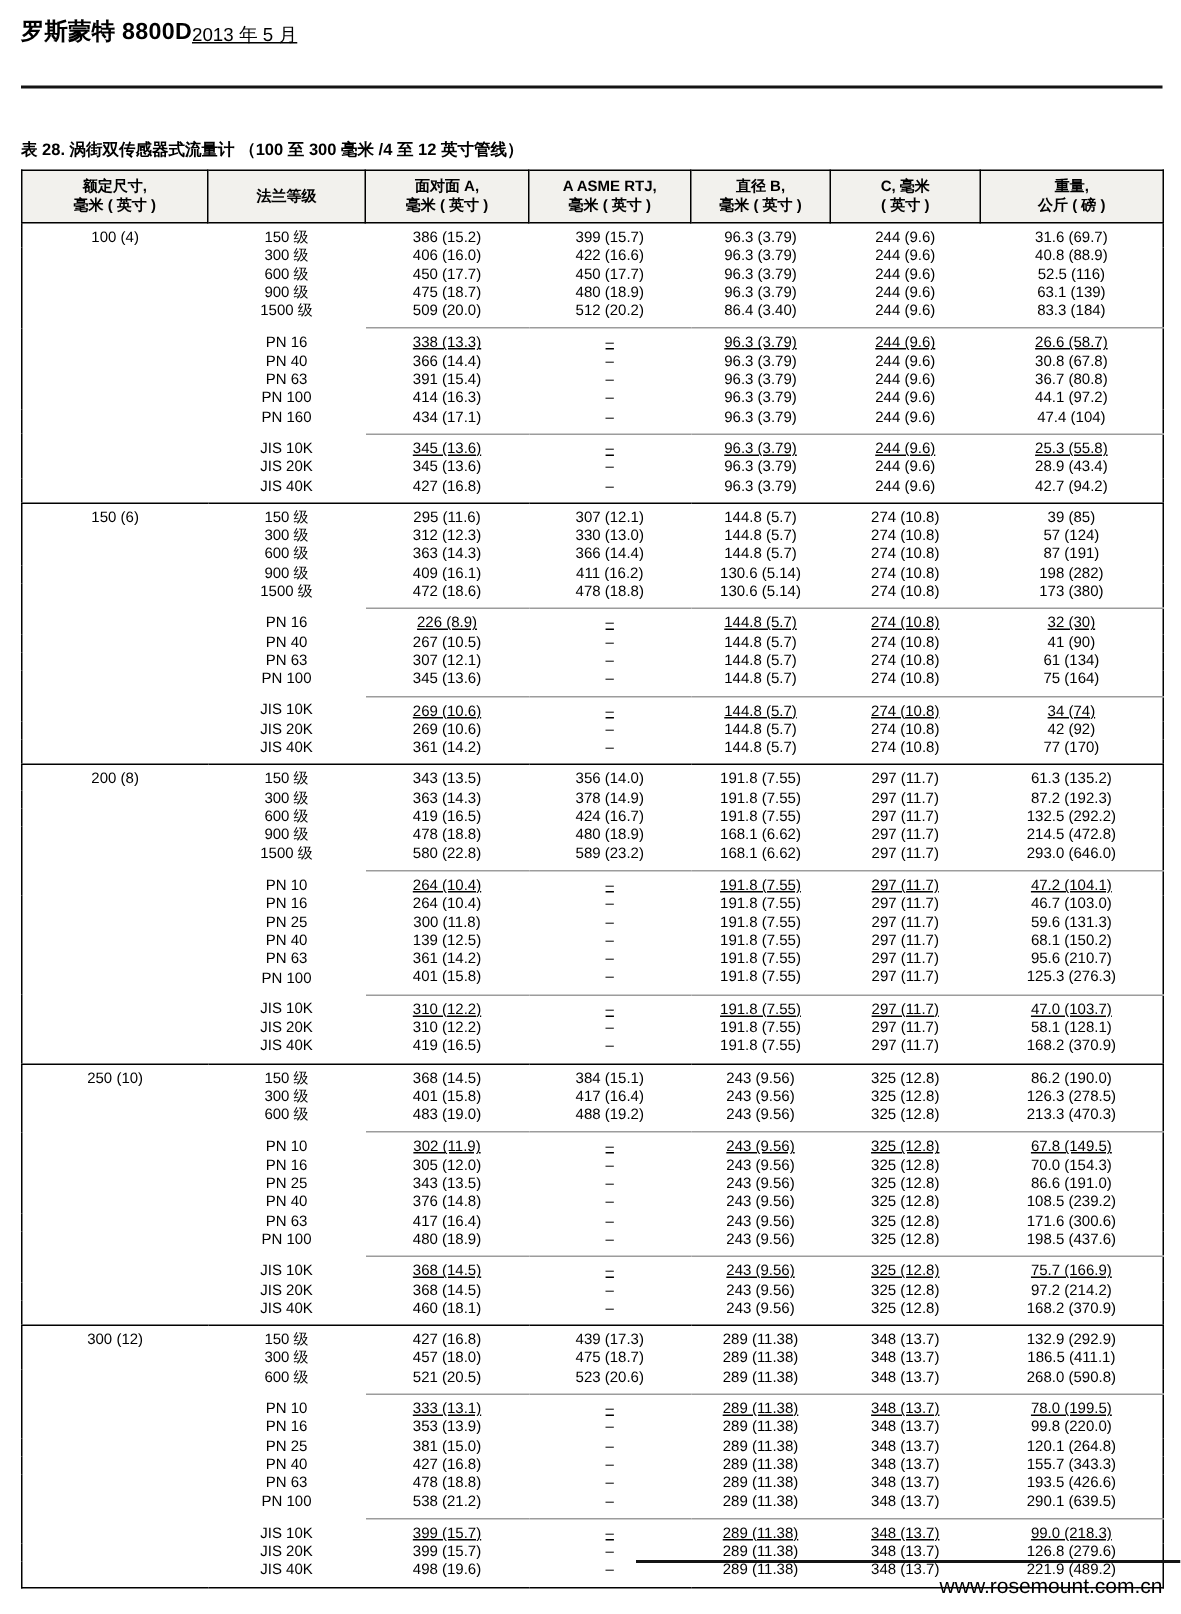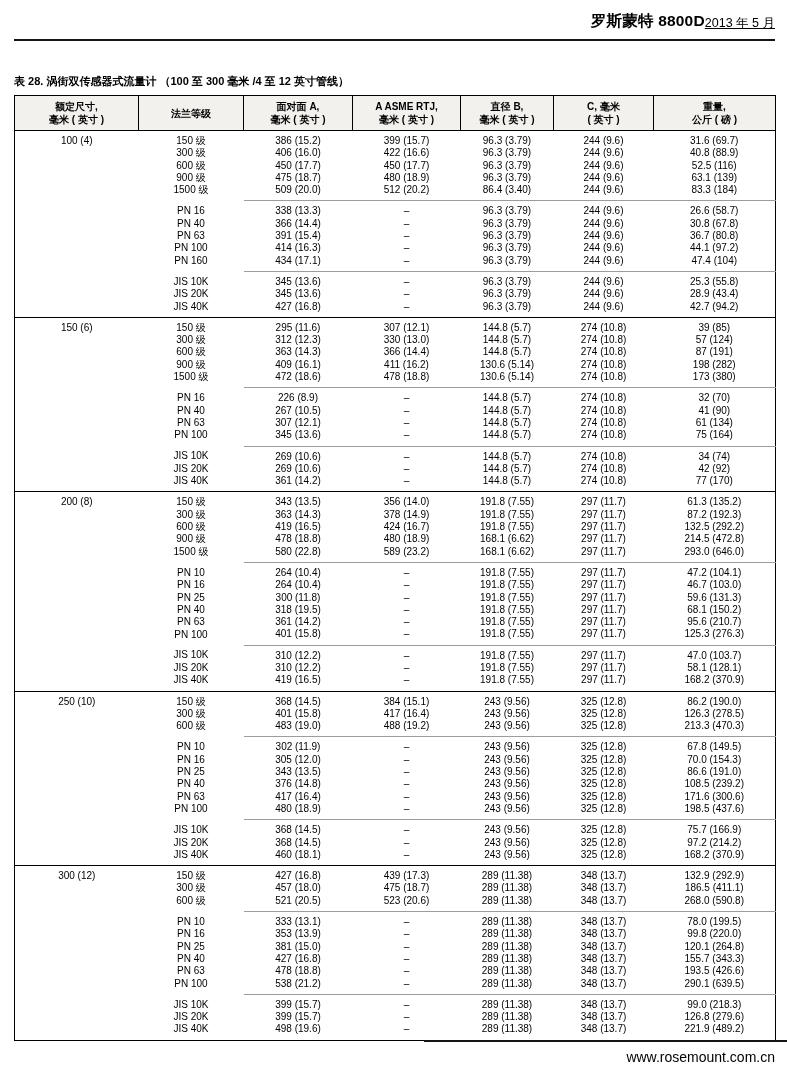--- a/index.html
+++ b/index.html
@@ -4,22 +4,22 @@
 <style>
   html, body { margin:0; padding:0; }
   body {
     width:787px; height:1076px; background:#ffffff; color:#000;
     font-family:"Liberation Sans","DejaVu Sans",sans-serif;
     position:relative; overflow:hidden;
   }
   .content { padding:0 12px 0 14px; }
 
   .doc-header {
-    display:flex; justify-content:flex-end; align-items:flex-end;
-    padding:11px 0 7px; border-bottom:2.5px solid var(--rule,#141414);
+    display:flex; justify-content:flex-start; align-items:flex-end;
+    padding:11px 0 25px; border-bottom:2.5px solid var(--rule,#141414);
   }
   .doc-title { font-size:15.5px; font-weight:bold; letter-spacing:.2px; }
   .doc-date  { font-size:12.5px;text-decoration:underline; }
 
   .table-caption { margin:33px 0 6px; font-size:11px; font-weight:bold; }
 
   table {
     border-collapse:collapse; width:761px; table-layout:fixed;
     border:1px solid #000;
   }
@@ -30,20 +30,21 @@
   }
   td {
     font-size:10px; line-height:12.3px; padding:0 1px;
     text-align:center; white-space:nowrap;
   }
   td.size-cell { vertical-align:top; }
   tr.group-start td { border-top:1px solid var(--group-line,#000); padding-top:4px; }
   tr.subgroup-start td { padding-top:4px; }
   tr.subgroup-start:not(.group-start) td:not(:first-child) {
     border-top:1px solid var(--subgroup-line,#9c9c9c);
+    text-decoration:underline;
   }
   tr.subgroup-end td { padding-bottom:4px; }
 
   .footer-rule { position:absolute; left:424px; right:0; top:1040px; height:2px; background:var(--rule,#000); }
   .page-num { position:absolute; left:13px; top:1114px; font-size:13.5px; }
   .website  { position:absolute; right:12px; top:1049px; font-size:14px; }
 </style>
 </head>
 <body>
 
@@ -244,21 +245,21 @@
           <td>130.6 (5.14)</td>
           <td>274 (10.8)</td>
           <td>173 (380)</td>
         </tr>
         <tr class="subgroup-start">
           <td>PN 16</td>
           <td>226 (8.9)</td>
           <td>–</td>
           <td>144.8 (5.7)</td>
           <td>274 (10.8)</td>
-          <td>32 (70)</td>
+          <td>32 (30)</td>
         </tr>
         <tr>
           <td>PN 40</td>
           <td>267 (10.5)</td>
           <td>–</td>
           <td>144.8 (5.7)</td>
           <td>274 (10.8)</td>
           <td>41 (90)</td>
         </tr>
         <tr>
@@ -363,21 +364,21 @@
         <tr>
           <td>PN 25</td>
           <td>300 (11.8)</td>
           <td>–</td>
           <td>191.8 (7.55)</td>
           <td>297 (11.7)</td>
           <td>59.6 (131.3)</td>
         </tr>
         <tr>
           <td>PN 40</td>
-          <td>318 (19.5)</td>
+          <td>139 (12.5)</td>
           <td>–</td>
           <td>191.8 (7.55)</td>
           <td>297 (11.7)</td>
           <td>68.1 (150.2)</td>
         </tr>
         <tr>
           <td>PN 63</td>
           <td>361 (14.2)</td>
           <td>–</td>
           <td>191.8 (7.55)</td>

